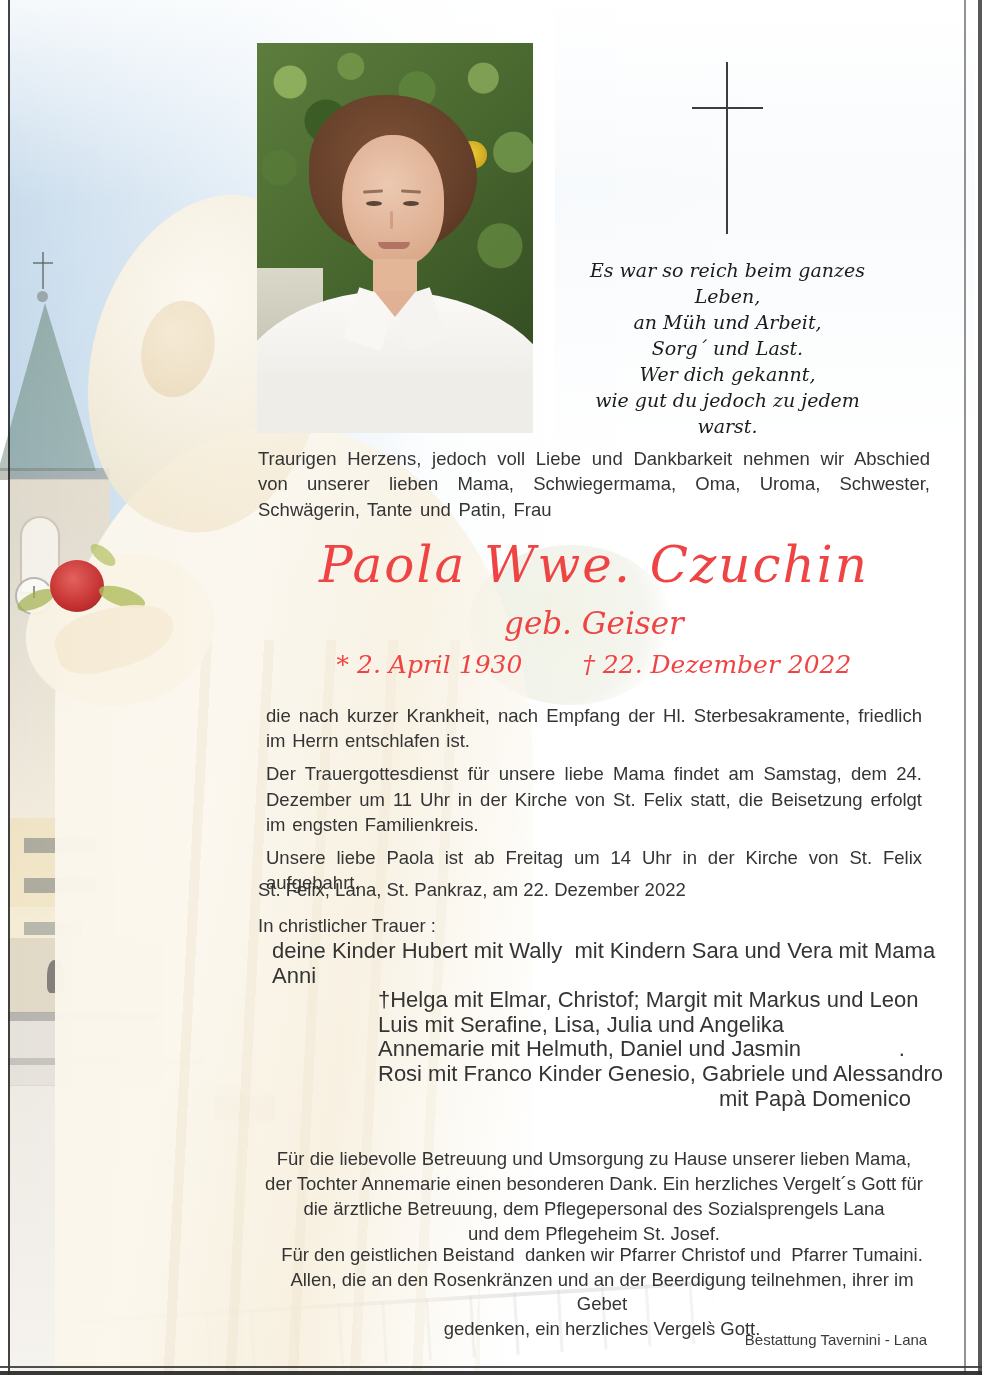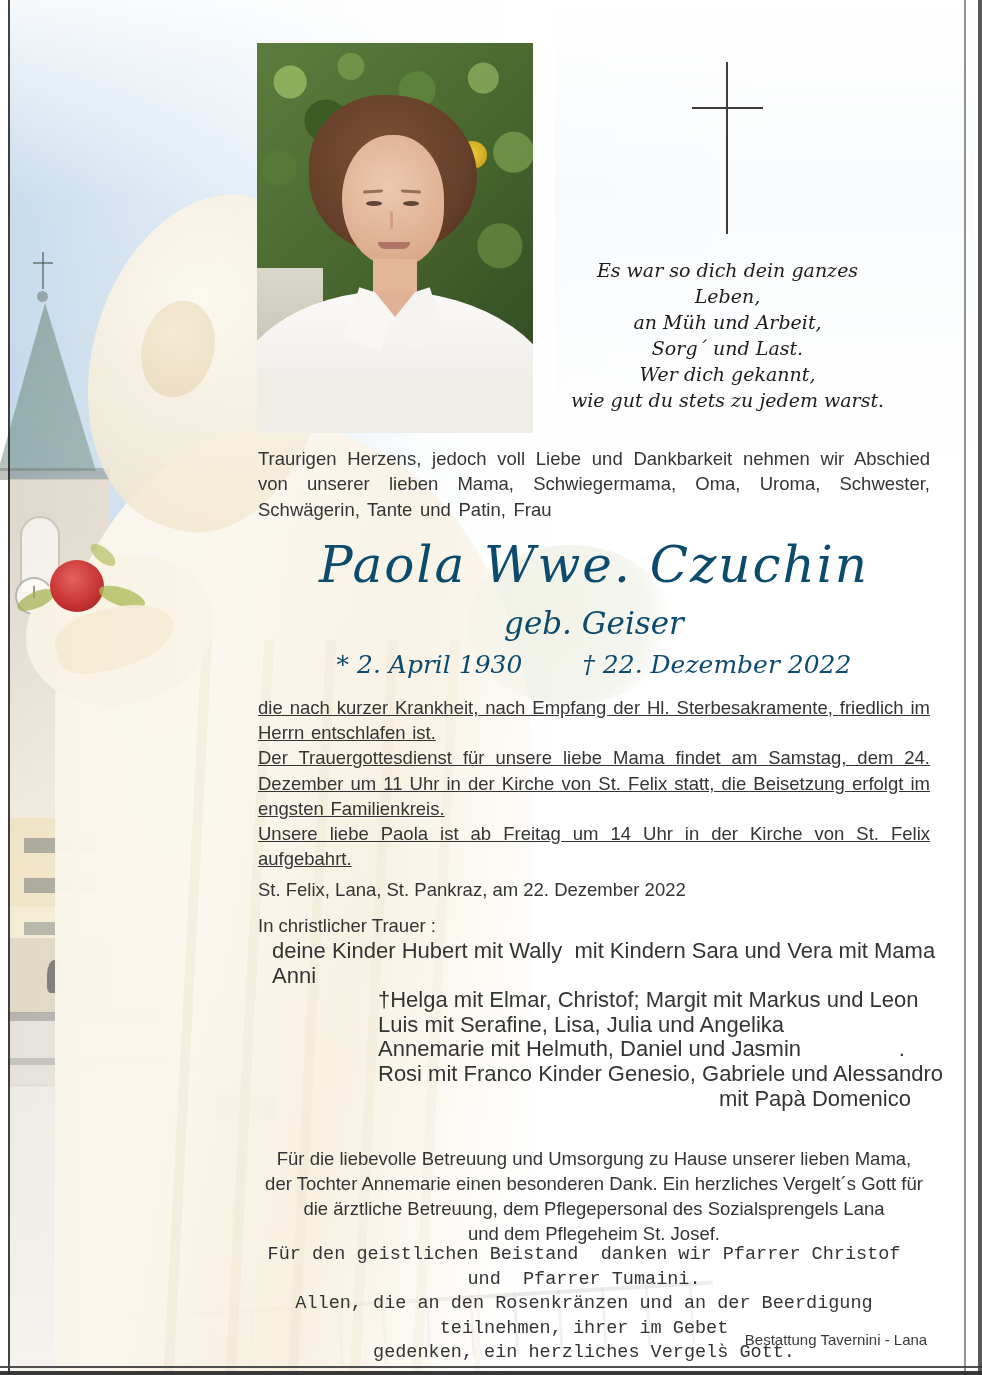--- a/index.html
+++ b/index.html
@@ -97,41 +97,41 @@
   .ph-collar-l{left:93px;top:249px;width:40px;height:54px;transform:rotate(18deg);background:#f8f7f4;}
   .ph-collar-r{left:142px;top:249px;width:40px;height:54px;transform:rotate(-18deg);background:#f5f4f0;}
   .ph-vneck{left:117px;top:248px;width:42px;height:26px;clip-path:polygon(0 0,100% 0,50% 100%);background:#e0b194;}
 
   
   .mc-v{left:726px;top:62px;width:2px;height:172px;background:#3d3d3d;z-index:3;}
   .mc-h{left:692px;top:107px;width:71px;height:2px;background:#3d3d3d;z-index:3;}
 
   
   .txt{z-index:5;}
-  .script{font-family:"DejaVu Serif","Liberation Serif",serif;font-style:italic;color:#0c4a6e;}
+  .script{font-family:"DejaVu Serif","Liberation Serif",serif;font-style:italic;color:#ef4444;}
   .poem{left:565px;top:257px;width:325px;text-align:center;font-size:19px;line-height:26px;color:#1c1c1c;}
   .poem div{position:static;}
   .intro{left:258px;top:446px;width:672px;font-size:18.5px;line-height:25.4px;text-align:justify;word-spacing:2.5px;}
   .name{left:258px;top:536px;width:672px;text-align:center;font-size:50px;letter-spacing:2px;white-space:nowrap;}
   .maiden{left:258px;top:605px;width:672px;text-align:center;font-size:31px;}
   .dates{left:258px;top:650px;width:672px;display:flex;justify-content:center;gap:60px;font-size:25px;}
   .dates span{position:static;}
   .bodytext{left:258px;top:695px;width:672px;font-size:18.5px;line-height:25.2px;}
-  .bodytext p{position:static;margin:0;text-align:justify;word-spacing:1.5px;text-decoration:underline;}
+  .bodytext p{position:static;margin:8px;text-align:justify;word-spacing:1.5px;}
   .dateline{left:258px;top:879px;font-size:18.5px;}
   .mheader{left:258px;top:915px;font-size:18.5px;}
   .family{left:272px;top:939px;width:680px;font-size:22px;line-height:24.6px;}
   .family div{position:static;}
   .family .ind{margin-left:106px;}
   .family .papa{margin-left:447px;}
   .closing{left:258px;top:1085px;font-size:18.5px;line-height:26.5px;}
   .closing div{position:static;}
   .thanks1{left:258px;top:1146px;width:672px;text-align:center;font-size:18.5px;line-height:25px;}
   .thanks1 div{position:static;}
-  .thanks2{left:248px;top:1243px;width:672px;text-align:center;font-size:18.5px;line-height:24.5px;font-family:Liberation Mono, monospace;}
+  .thanks2{left:266px;top:1243px;width:672px;text-align:center;font-size:18.5px;line-height:24.5px;}
   .thanks2 div{position:static;}
   .footer{left:716px;top:1331px;width:240px;text-align:center;font-size:15px;color:#3a3a3a;}
 
   
   .fr-left{left:8px;top:0;width:2px;height:1375px;background:rgba(35,35,35,.85);z-index:6;}
   .fr-right1{left:964px;top:0;width:2px;height:1375px;background:rgba(120,120,120,.8);z-index:6;}
   .fr-right2{left:978px;top:0;width:4px;height:1375px;background:rgba(70,70,70,.9);z-index:6;}
   .fr-bot1{left:0;top:1366px;width:982px;height:2px;background:rgba(60,60,60,.9);z-index:6;}
   .fr-bot2{left:0;top:1371px;width:982px;height:4px;background:rgba(45,45,45,.95);z-index:6;}
 </style>
@@ -193,25 +193,25 @@
     <div class="ph-blouse2"></div>
     <div class="ph-collar-l"></div>
     <div class="ph-collar-r"></div>
     <div class="ph-vneck"></div>
   </div>
 
   <div class="mc-v"></div>
   <div class="mc-h"></div>
 
   <div class="txt poem script">
-    <div>Es war so dich dein ganzes Leben,</div>
+    <div>Es war so reich beim ganzes Leben,</div>
     <div>an Müh und Arbeit,</div>
     <div>Sorg´ und Last.</div>
     <div>Wer dich gekannt,</div>
-    <div>wie gut du stets zu jedem warst.</div>
+    <div>wie gut du jedoch zu jedem warst.</div>
   </div>
 
   <div class="txt intro">Traurigen Herzens, jedoch voll Liebe und Dankbarkeit nehmen wir Abschied von unserer lieben Mama, Schwiegermama, Oma, Uroma, Schwester, Schwägerin, Tante und Patin, Frau</div>
   <div class="txt name script">Paola Wwe. Czuchin</div>
   <div class="txt maiden script">geb. Geiser</div>
   <div class="txt dates script">
     <span>* 2. April 1930</span>
     <span>† 22. Dezember 2022</span>
   </div>
 

